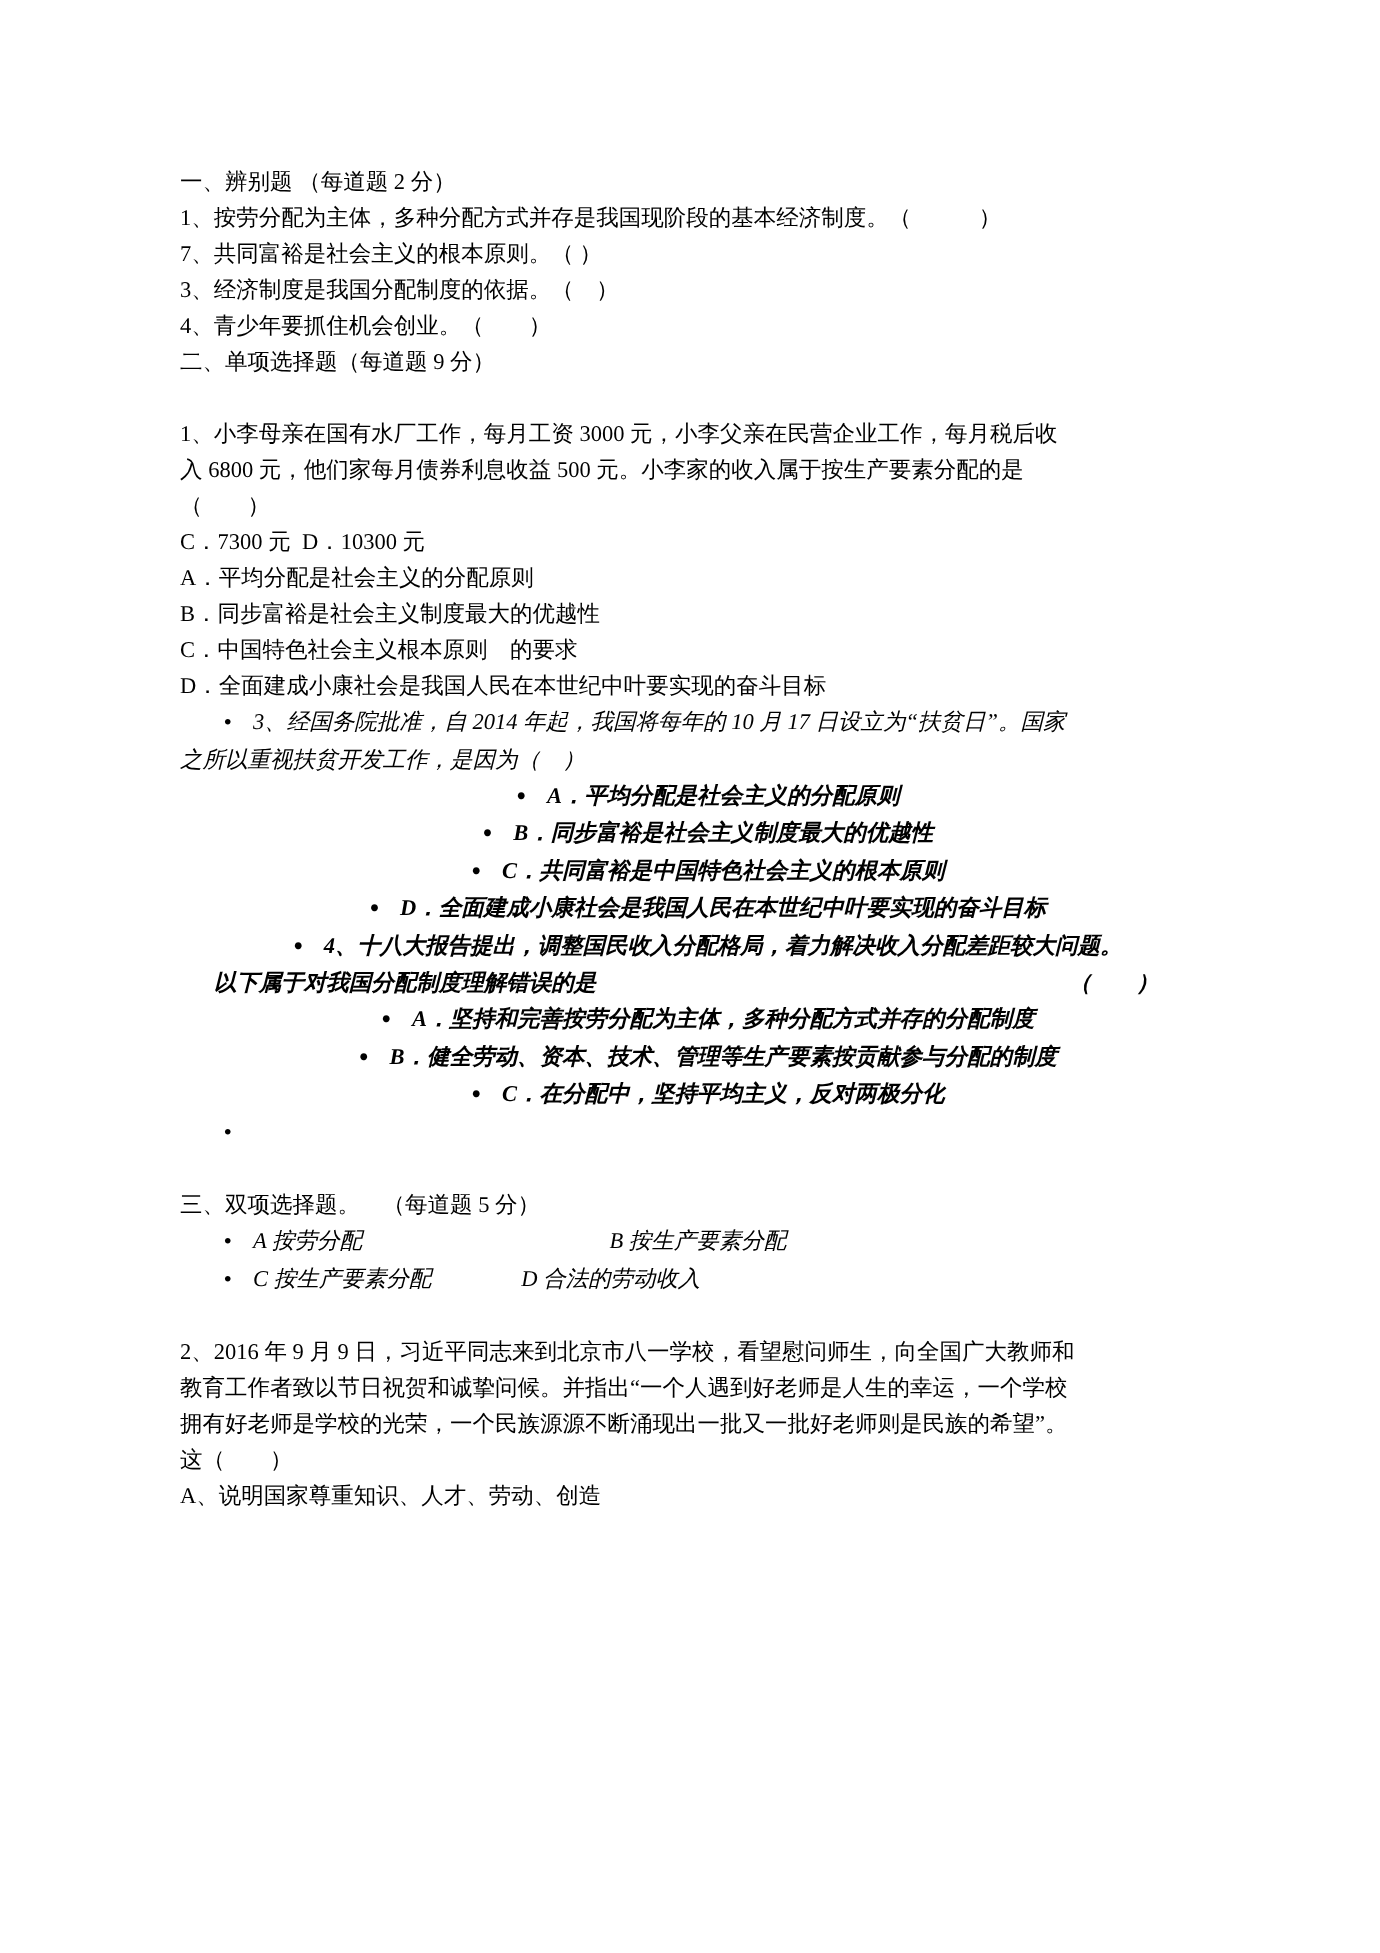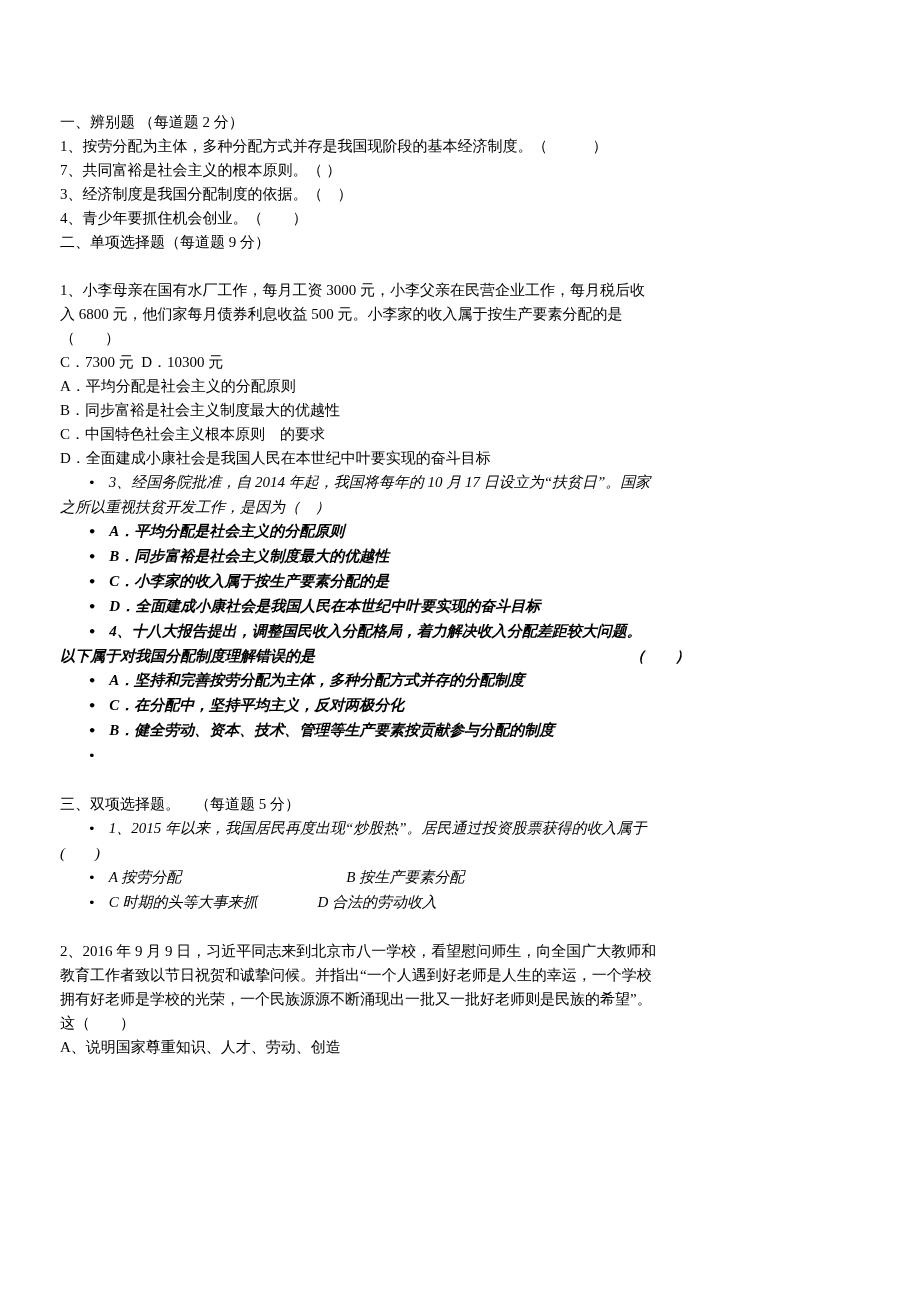--- a/index.html
+++ b/index.html
@@ -10,31 +10,31 @@
     background: #ffffff;
     overflow: hidden;
     font-family: "Liberation Serif", "DejaVu Serif", serif;
   }
   .doc-page {
     width: 920px;
     height: 1302px;
     background: #ffffff;
   }
   .doc-body {
-    padding: 110px 125px 0 60px;
+    padding: 110px 125px 0 120px;
     font-size: 15px;
     line-height: 24px;
     color: #000000;
   }
   .para {
     white-space: pre-wrap;
     min-height: 24px;
   }
   .para.bullet { text-indent: 28px; font-style: italic; }
-  .para.bold { font-weight: 700; }
+  .para.bold { font-weight: 700; text-align: center; }
   .bullet-marker {
     display: inline;
     margin-right: 13px;
     font-family: "DejaVu Sans", sans-serif;
     font-size: 13px;
   }
 </style>
 </head>
 <body>
 
@@ -52,34 +52,32 @@
 （　　）</span></div>
       <div class="para"><span class="para-text">C．7300 元  D．10300 元</span></div>
       <div class="para"><span class="para-text">A．平均分配是社会主义的分配原则</span></div>
       <div class="para"><span class="para-text">B．同步富裕是社会主义制度最大的优越性</span></div>
       <div class="para"><span class="para-text">C．中国特色社会主义根本原则　的要求</span></div>
       <div class="para"><span class="para-text">D．全面建成小康社会是我国人民在本世纪中叶要实现的奋斗目标</span></div>
       <div class="para bullet"><span class="bullet-marker">•</span><span class="para-text">3、经国务院批准，自 2014 年起，我国将每年的 10 月 17 日设立为“扶贫日”。国家
 之所以重视扶贫开发工作，是因为（　）</span></div>
       <div class="para bold bullet"><span class="bullet-marker">•</span><span class="para-text">A．平均分配是社会主义的分配原则</span></div>
       <div class="para bold bullet"><span class="bullet-marker">•</span><span class="para-text">B．同步富裕是社会主义制度最大的优越性</span></div>
-      <div class="para bold bullet"><span class="bullet-marker">•</span><span class="para-text">C．小李家的收入属于按生产要素分配的是</span></div>
+      <div class="para bold bullet"><span class="bullet-marker">•</span><span class="para-text">C．共同富裕是中国特色社会主义的根本原则</span></div>
       <div class="para bold bullet"><span class="bullet-marker">•</span><span class="para-text">D．全面建成小康社会是我国人民在本世纪中叶要实现的奋斗目标</span></div>
       <div class="para bold bullet"><span class="bullet-marker">•</span><span class="para-text">4、十八大报告提出，调整国民收入分配格局，着力解决收入分配差距较大问题。
 以下属于对我国分配制度理解错误的是　　　　　　　　　　　　　　　　　　　　　（　　）</span></div>
       <div class="para bold bullet"><span class="bullet-marker">•</span><span class="para-text">A．坚持和完善按劳分配为主体，多种分配方式并存的分配制度</span></div>
+      <div class="para bold bullet"><span class="bullet-marker">•</span><span class="para-text">B．健全劳动、资本、技术、管理等生产要素按贡献参与分配的制度</span></div>
       <div class="para bold bullet"><span class="bullet-marker">•</span><span class="para-text">C．在分配中，坚持平均主义，反对两极分化</span></div>
-      <div class="para bold bullet"><span class="bullet-marker">•</span><span class="para-text">B．健全劳动、资本、技术、管理等生产要素按贡献参与分配的制度</span></div>
       <div class="para bullet"><span class="bullet-marker">•</span><span class="para-text"></span></div>
       <div class="para blank"></div>
       <div class="para"><span class="para-text">三、双项选择题。　（每道题 5 分）</span></div>
-      <div class="para bullet"><span class="bullet-marker">•</span><span class="para-text">1、2015 年以来，我国居民再度出现“炒股热”。居民通过投资股票获得的收入属于
-(　　)</span></div>
       <div class="para bullet"><span class="bullet-marker">•</span><span class="para-text">A 按劳分配　　　　　　　　　　　B 按生产要素分配</span></div>
-      <div class="para bullet"><span class="bullet-marker">•</span><span class="para-text">C 时期的头等大事来抓　　　　D 合法的劳动收入</span></div>
+      <div class="para bullet"><span class="bullet-marker">•</span><span class="para-text">C 按生产要素分配　　　　D 合法的劳动收入</span></div>
       <div class="para blank"></div>
       <div class="para"><span class="para-text">2、2016 年 9 月 9 日，习近平同志来到北京市八一学校，看望慰问师生，向全国广大教师和
 教育工作者致以节日祝贺和诚挚问候。并指出“一个人遇到好老师是人生的幸运，一个学校
 拥有好老师是学校的光荣，一个民族源源不断涌现出一批又一批好老师则是民族的希望”。
 这（　　）</span></div>
       <div class="para"><span class="para-text">A、说明国家尊重知识、人才、劳动、创造</span></div>
     </div>
 </div>
 
 </body></html>

